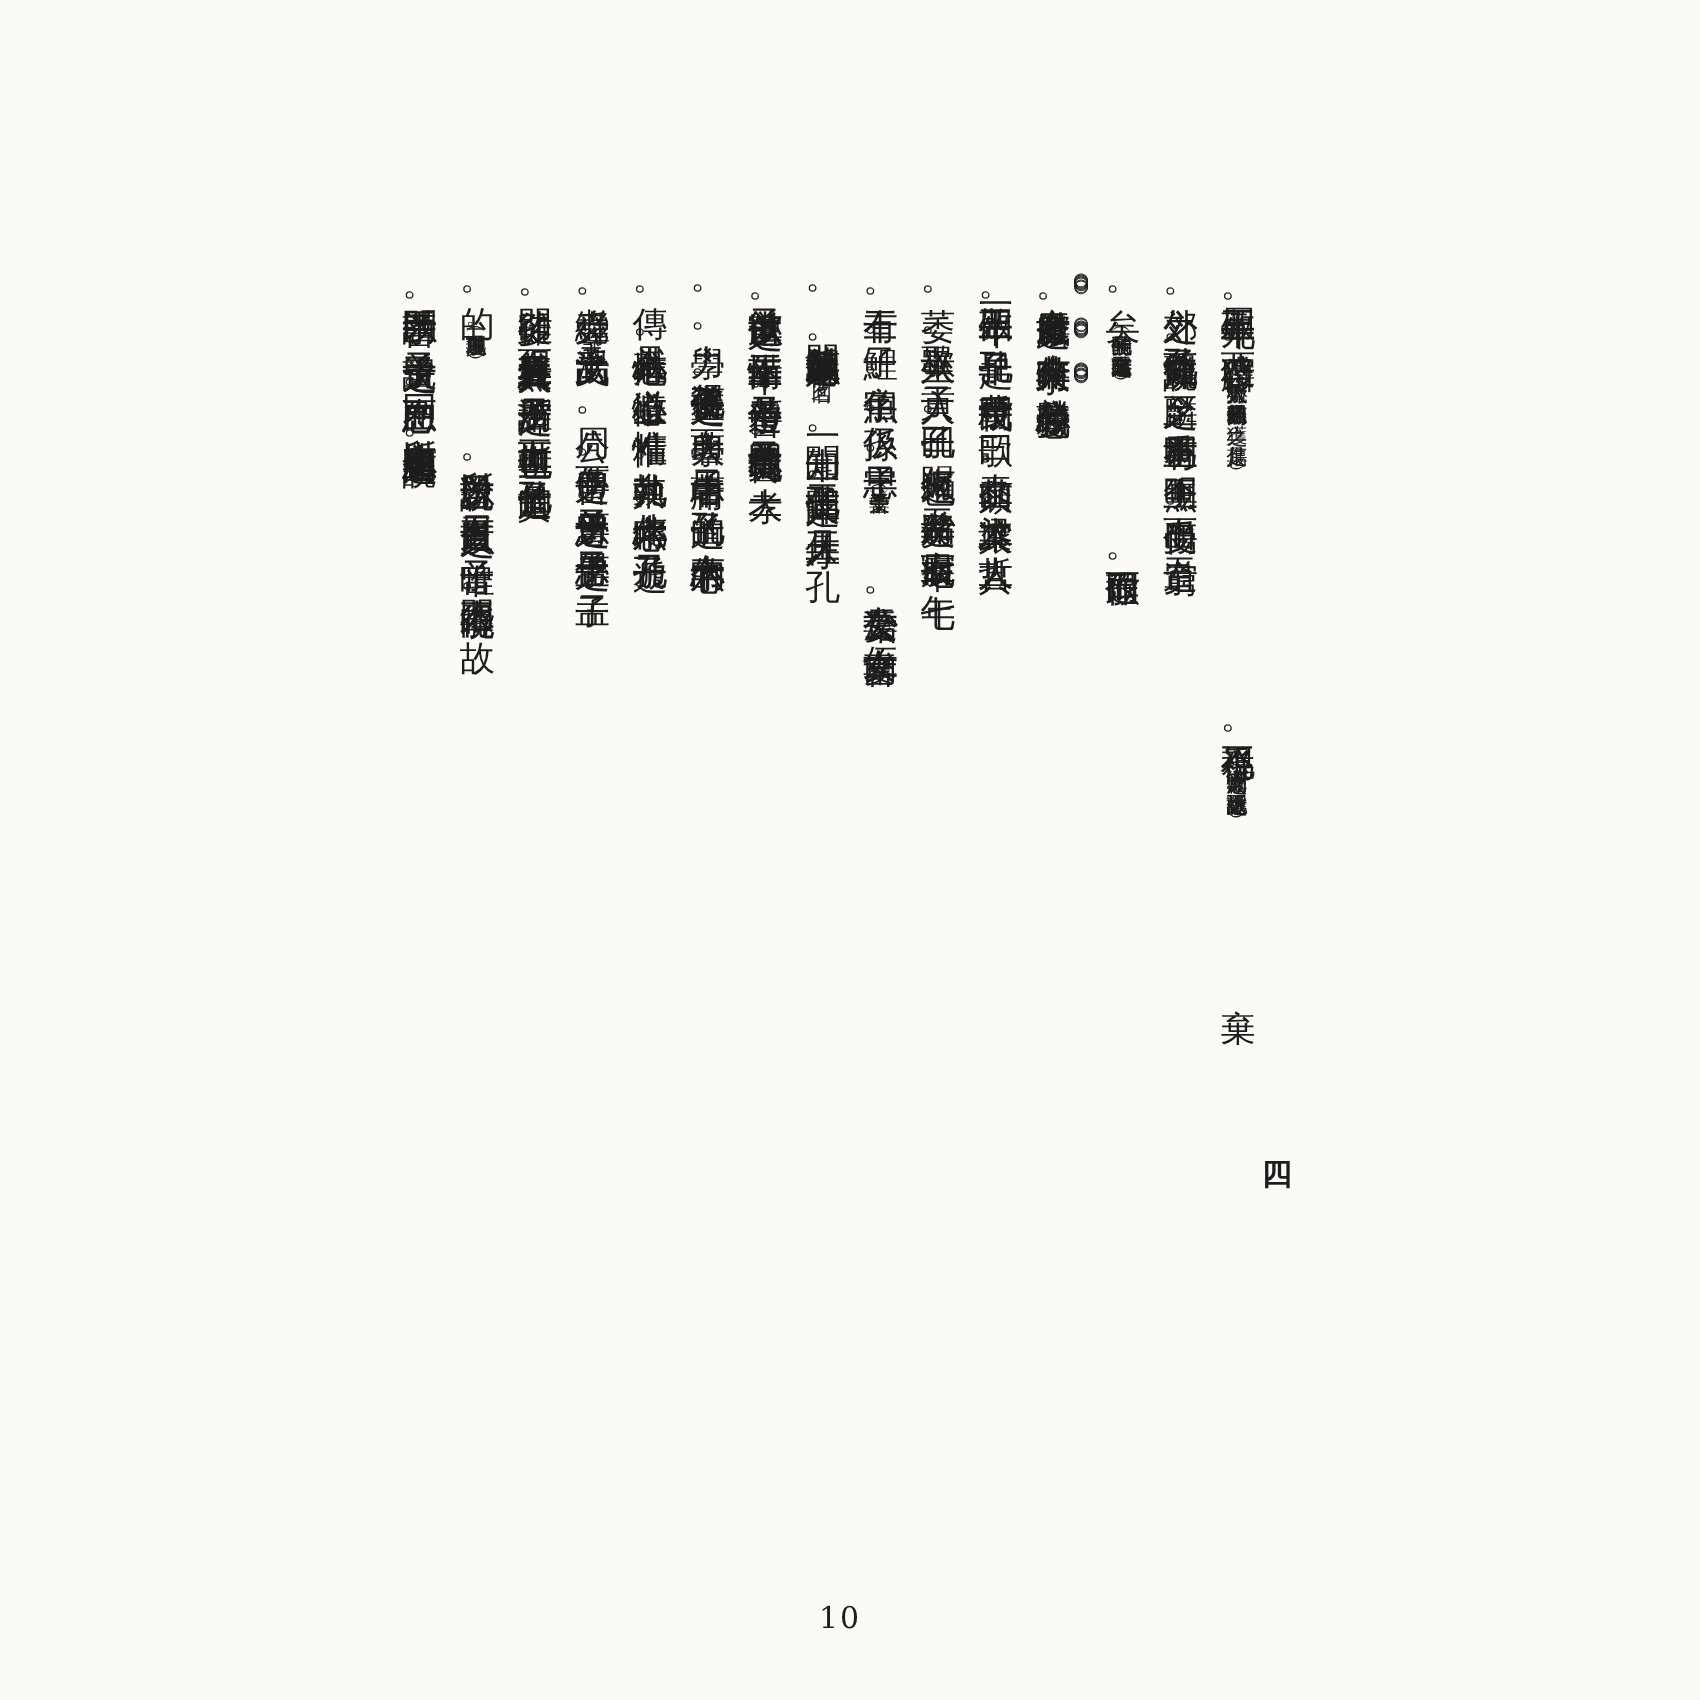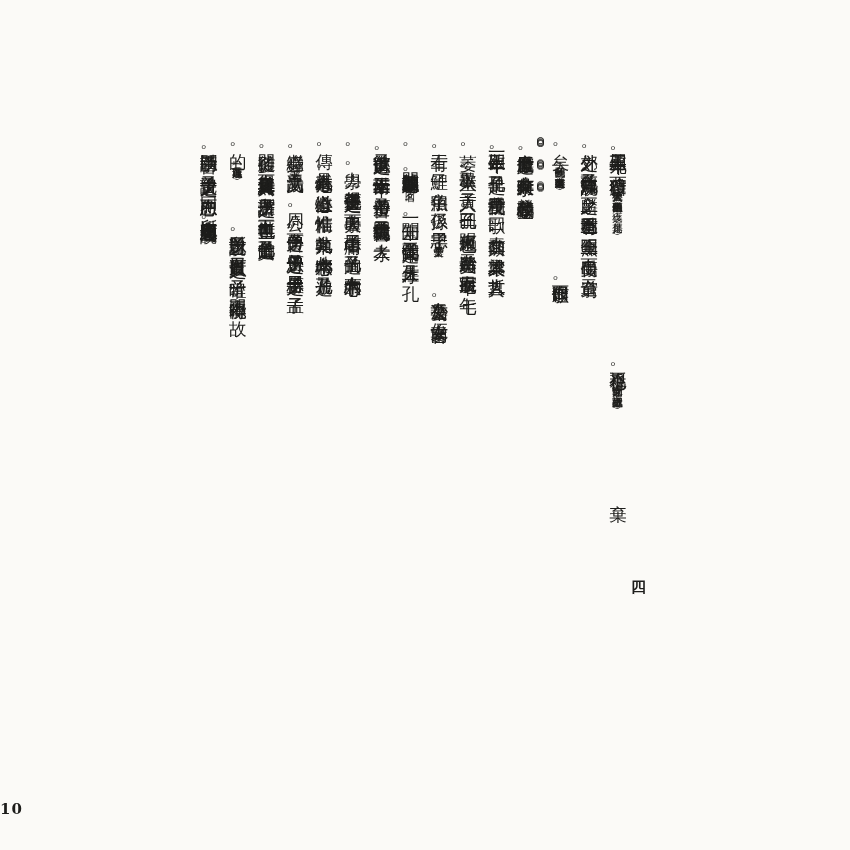--- a/index.html
+++ b/index.html
@@ -34,21 +34,21 @@
     writing-mode:vertical-rl; -webkit-writing-mode:vertical-rl;
     font-size:10.5px; line-height:12.5px; letter-spacing:0;
     vertical-align:top;
   }
   .folio{
     position:absolute; left:631px; top:578px;
     font-size:15px; font-weight:bold;
   }
   .page-number{
     position:absolute; left:0; right:10px; top:800px;
-    font-size:15px; font-weight:bold;
+    text-align:center; font-size:15px; font-weight:normal;
     letter-spacing:1px;
   }
 </style>
 </head>
 <body>
 
 <div class="page">
 
   <div class="text-block">
       <div class="col"><span class="t">周敬王二十九年。西狩獲麟。</span><span class="note" style="height: 175px;">（魯人獵于大野。叔孫氏的車子名鉏商。獲之。傷其一足。）</span><span class="t">視爲不祥。</span><span class="note" style="height: 112.5px;">（因非常見之物。故認做不祥之獸。）</span><span class="t">棄</span></div>

